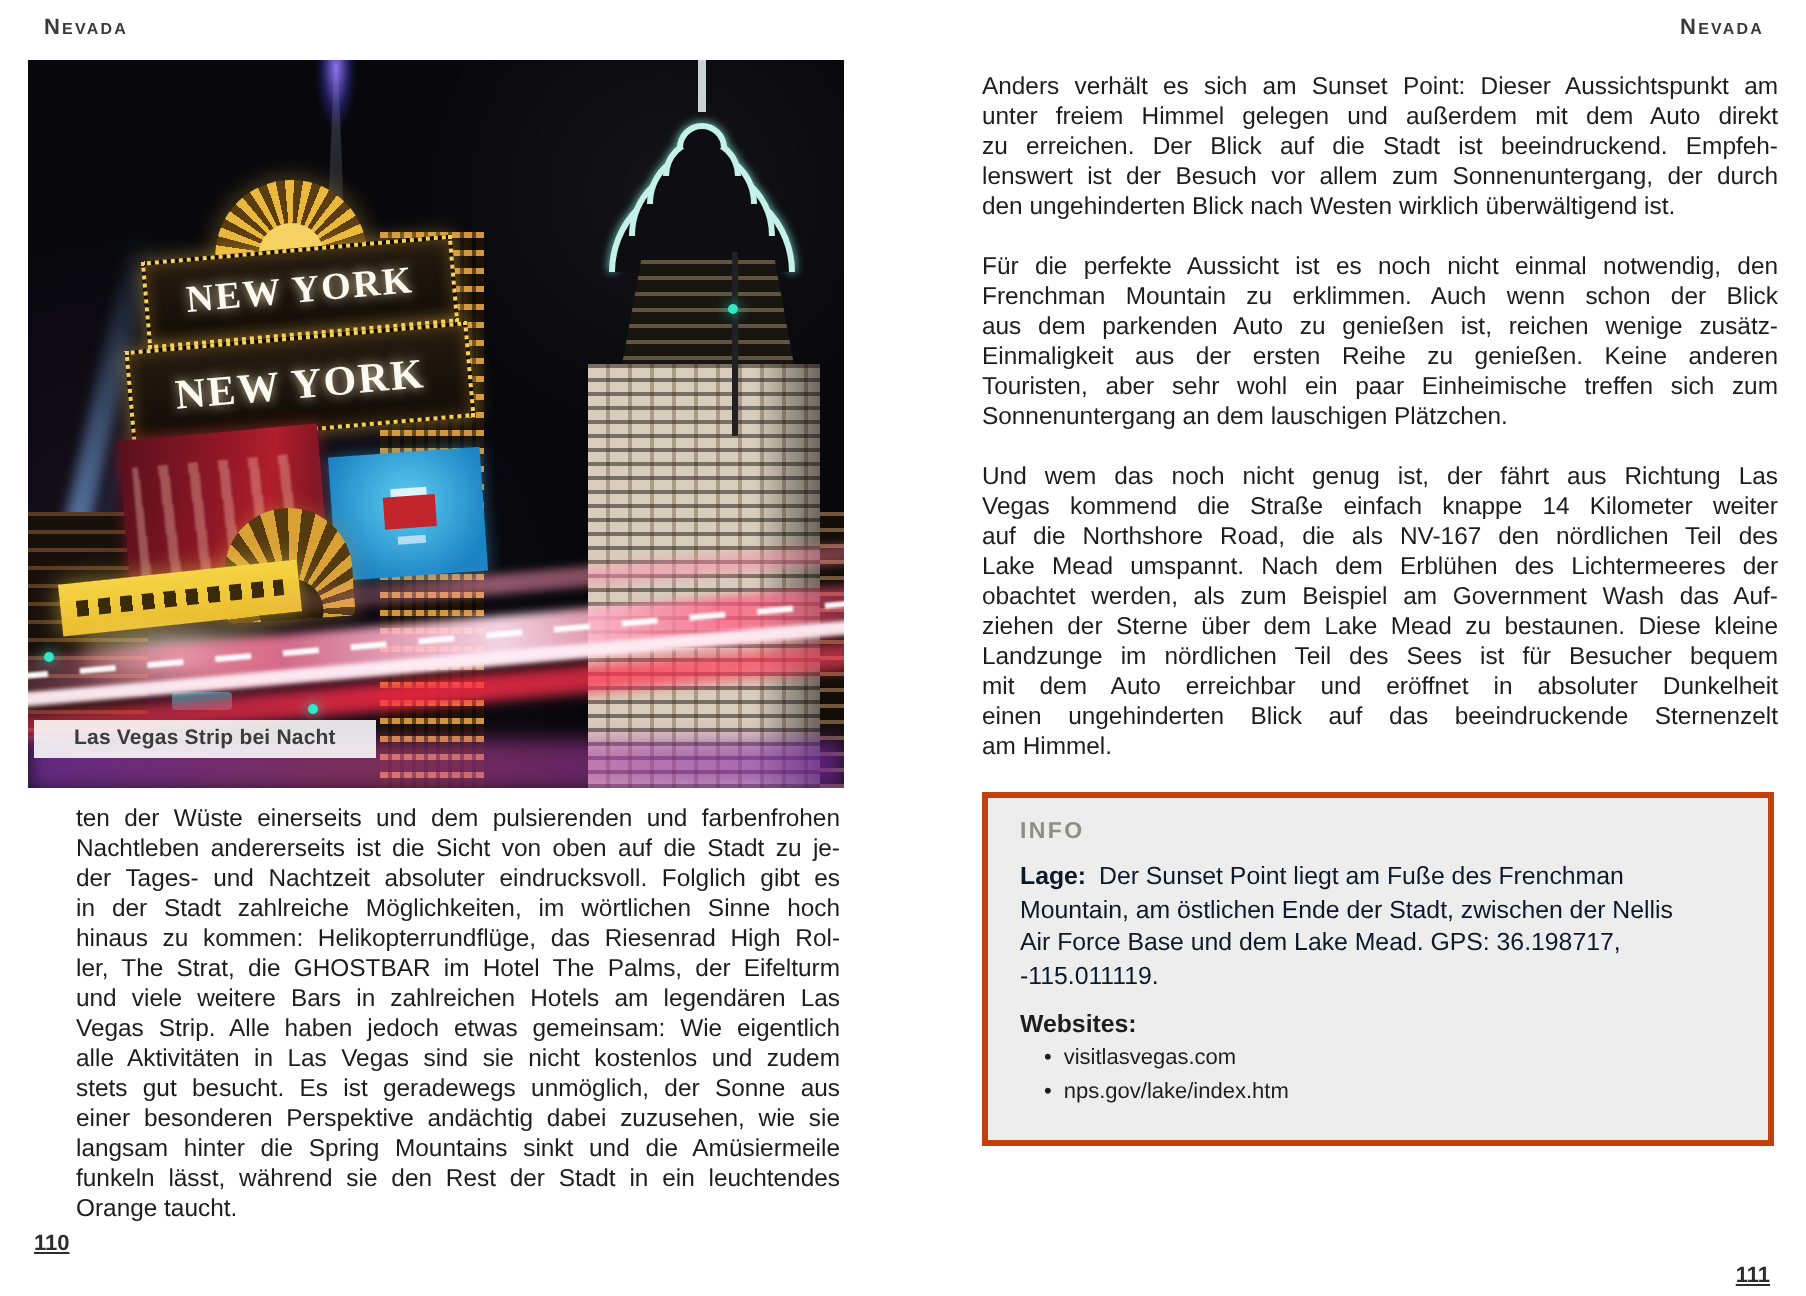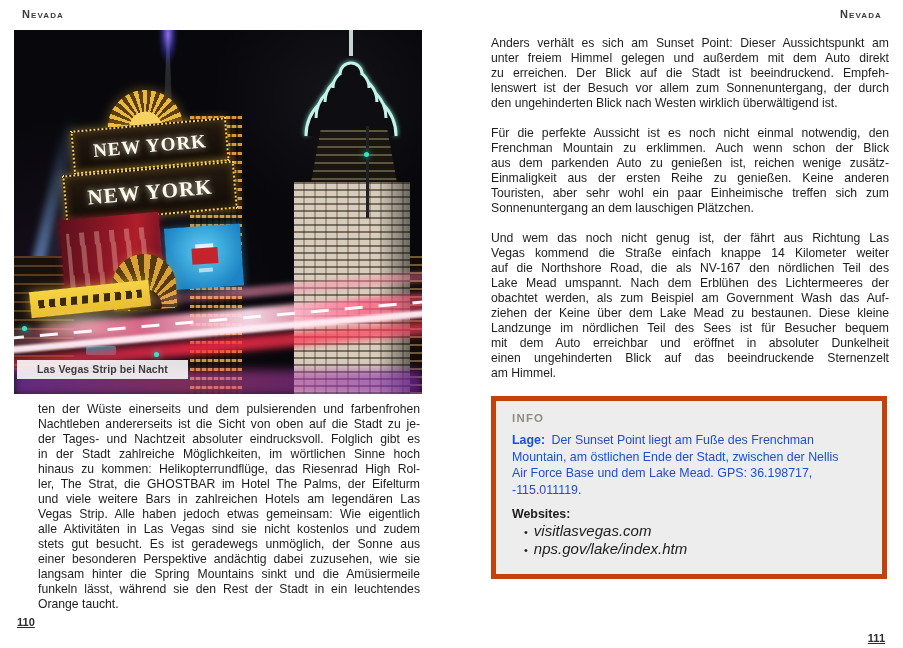--- a/index.html
+++ b/index.html
@@ -109,27 +109,27 @@
   .jlines .tline.tlast{text-align-last:left;}
   .body-left{position:absolute;left:38px;top:402px;width:382px;}
   .right-col{position:absolute;left:491px;top:36px;width:398px;}
   .para{margin:0 0 15px 0;}
 
   .pagenum{position:absolute;top:616px;font-size:11px;font-weight:bold;color:#2c2c2c;text-decoration:underline;}
   .pn-l{left:17px;} .pn-r{right:18px;margin-top:16px;}
 
   
   .infobox{box-sizing:border-box;margin-top:12px;width:396px;background:#ededed;
-        border:5px solid #c2410c;padding:11px 16px 16px;}
+        border:3px solid #c2410c;padding:11px 16px 16px;}
   .info-title{font-size:11.5px;font-weight:bold;color:#8e8e86;letter-spacing:1.2px;margin-bottom:8px;}
-  .info-text{margin:0 0 8px 0;width:338px;font-size:12.4px;line-height:16.5px;color:#1d4ed8;}
+  .info-text{margin:0 0 8px 0;width:338px;font-size:12.4px;line-height:16.5px;color:#0f172a;}
   .b{font-weight:bold;}
   .info-text .b{margin-right:3px;}
   .info-sub{font-size:12.4px;line-height:17px;}
-  .sites .tline{font-size:15px;line-height:16.5px;font-style:italic;padding-left:12px;}
+  .sites .tline{font-size:11px;line-height:16.5px;padding-left:12px;}
   .sites .tline::before{content:"\2022";font-style:normal;margin-right:6px;font-size:11px;}
 </style>
 </head>
 <body>
 
 <div class="spread">
 
   <div class="hdr hdr-l">Nevada</div>
   <div class="hdr hdr-r">Nevada</div>
 
@@ -222,21 +222,21 @@
         <div class="tline">Einmaligkeit aus der ersten Reihe zu genießen. Keine anderen</div>
         <div class="tline">Touristen, aber sehr wohl ein paar Einheimische treffen sich zum</div>
         <div class="tline tlast">Sonnenuntergang an dem lauschigen Plätzchen.</div>
       </div>
     <div class="para jlines">
         <div class="tline">Und wem das noch nicht genug ist, der fährt aus Richtung Las</div>
         <div class="tline">Vegas kommend die Straße einfach knappe 14 Kilometer weiter</div>
         <div class="tline">auf die Northshore Road, die als NV-167 den nördlichen Teil des</div>
         <div class="tline">Lake Mead umspannt. Nach dem Erblühen des Lichtermeeres der</div>
         <div class="tline">obachtet werden, als zum Beispiel am Government Wash das Auf-</div>
-        <div class="tline">ziehen der Keine über dem Lake Mead zu bestaunen. Diese kleine</div>
+        <div class="tline">ziehen der Sterne über dem Lake Mead zu bestaunen. Diese kleine</div>
         <div class="tline">Landzunge im nördlichen Teil des Sees ist für Besucher bequem</div>
         <div class="tline">mit dem Auto erreichbar und eröffnet in absoluter Dunkelheit</div>
         <div class="tline">einen ungehinderten Blick auf das beeindruckende Sternenzelt</div>
         <div class="tline tlast">am Himmel.</div>
       </div>
 
     <div class="infobox">
       <div class="info-title">INFO</div>
       <p class="info-text">
         <span class="b">Lage:</span>

